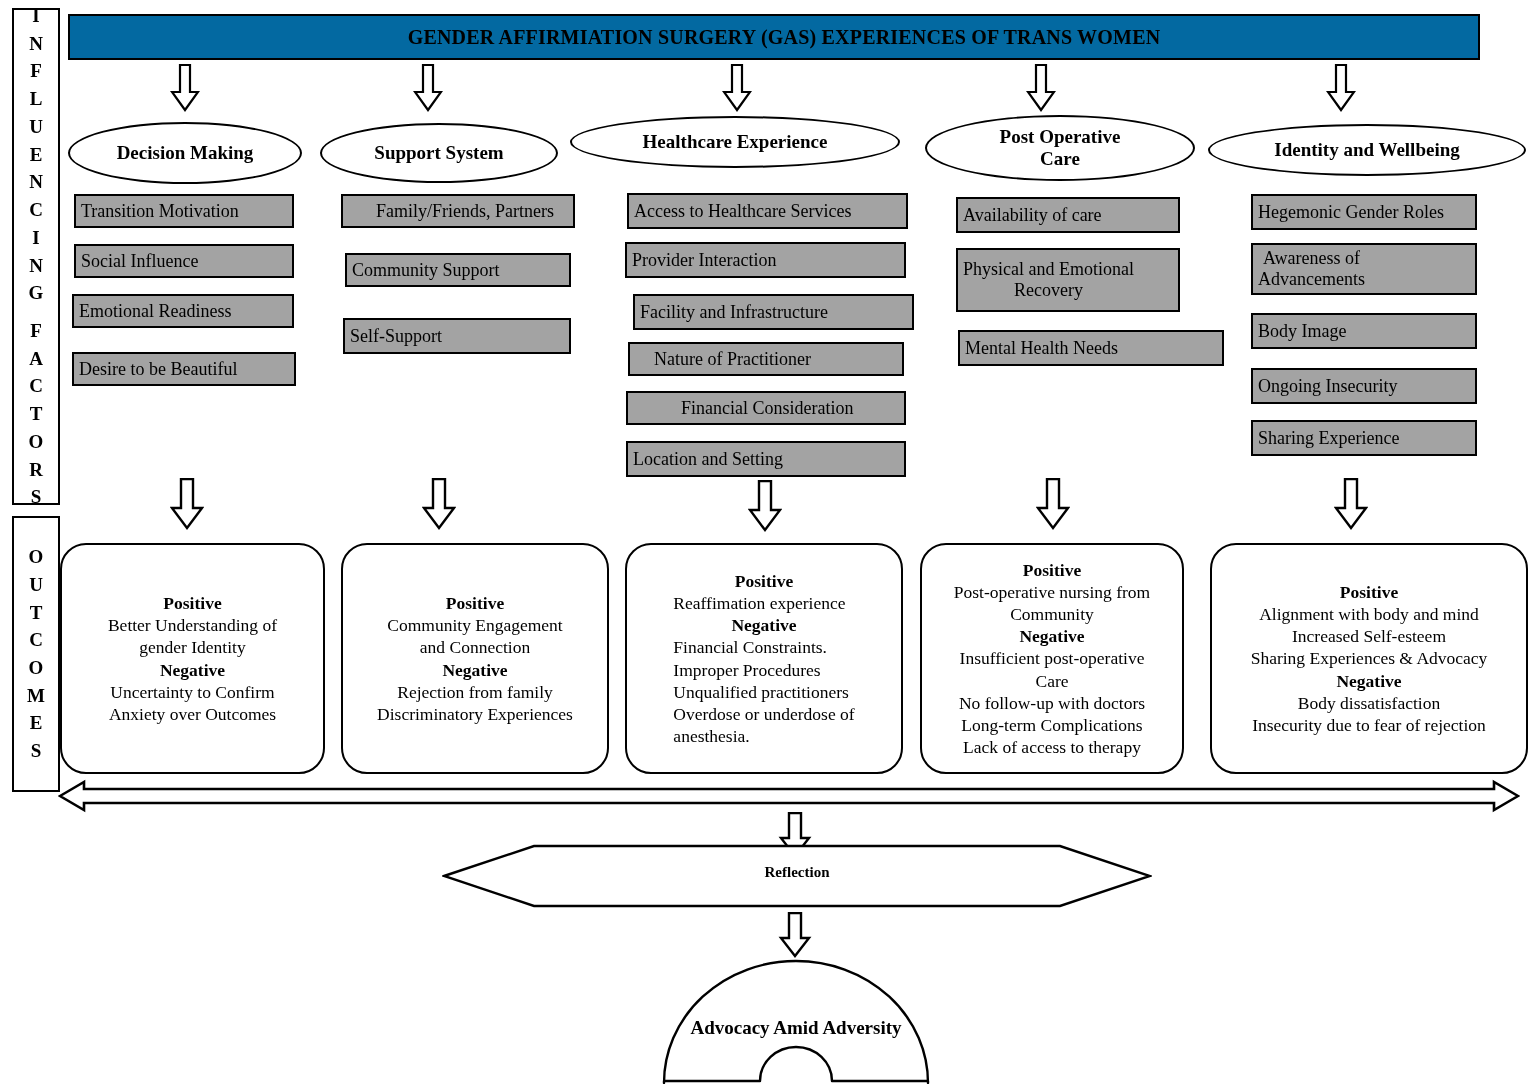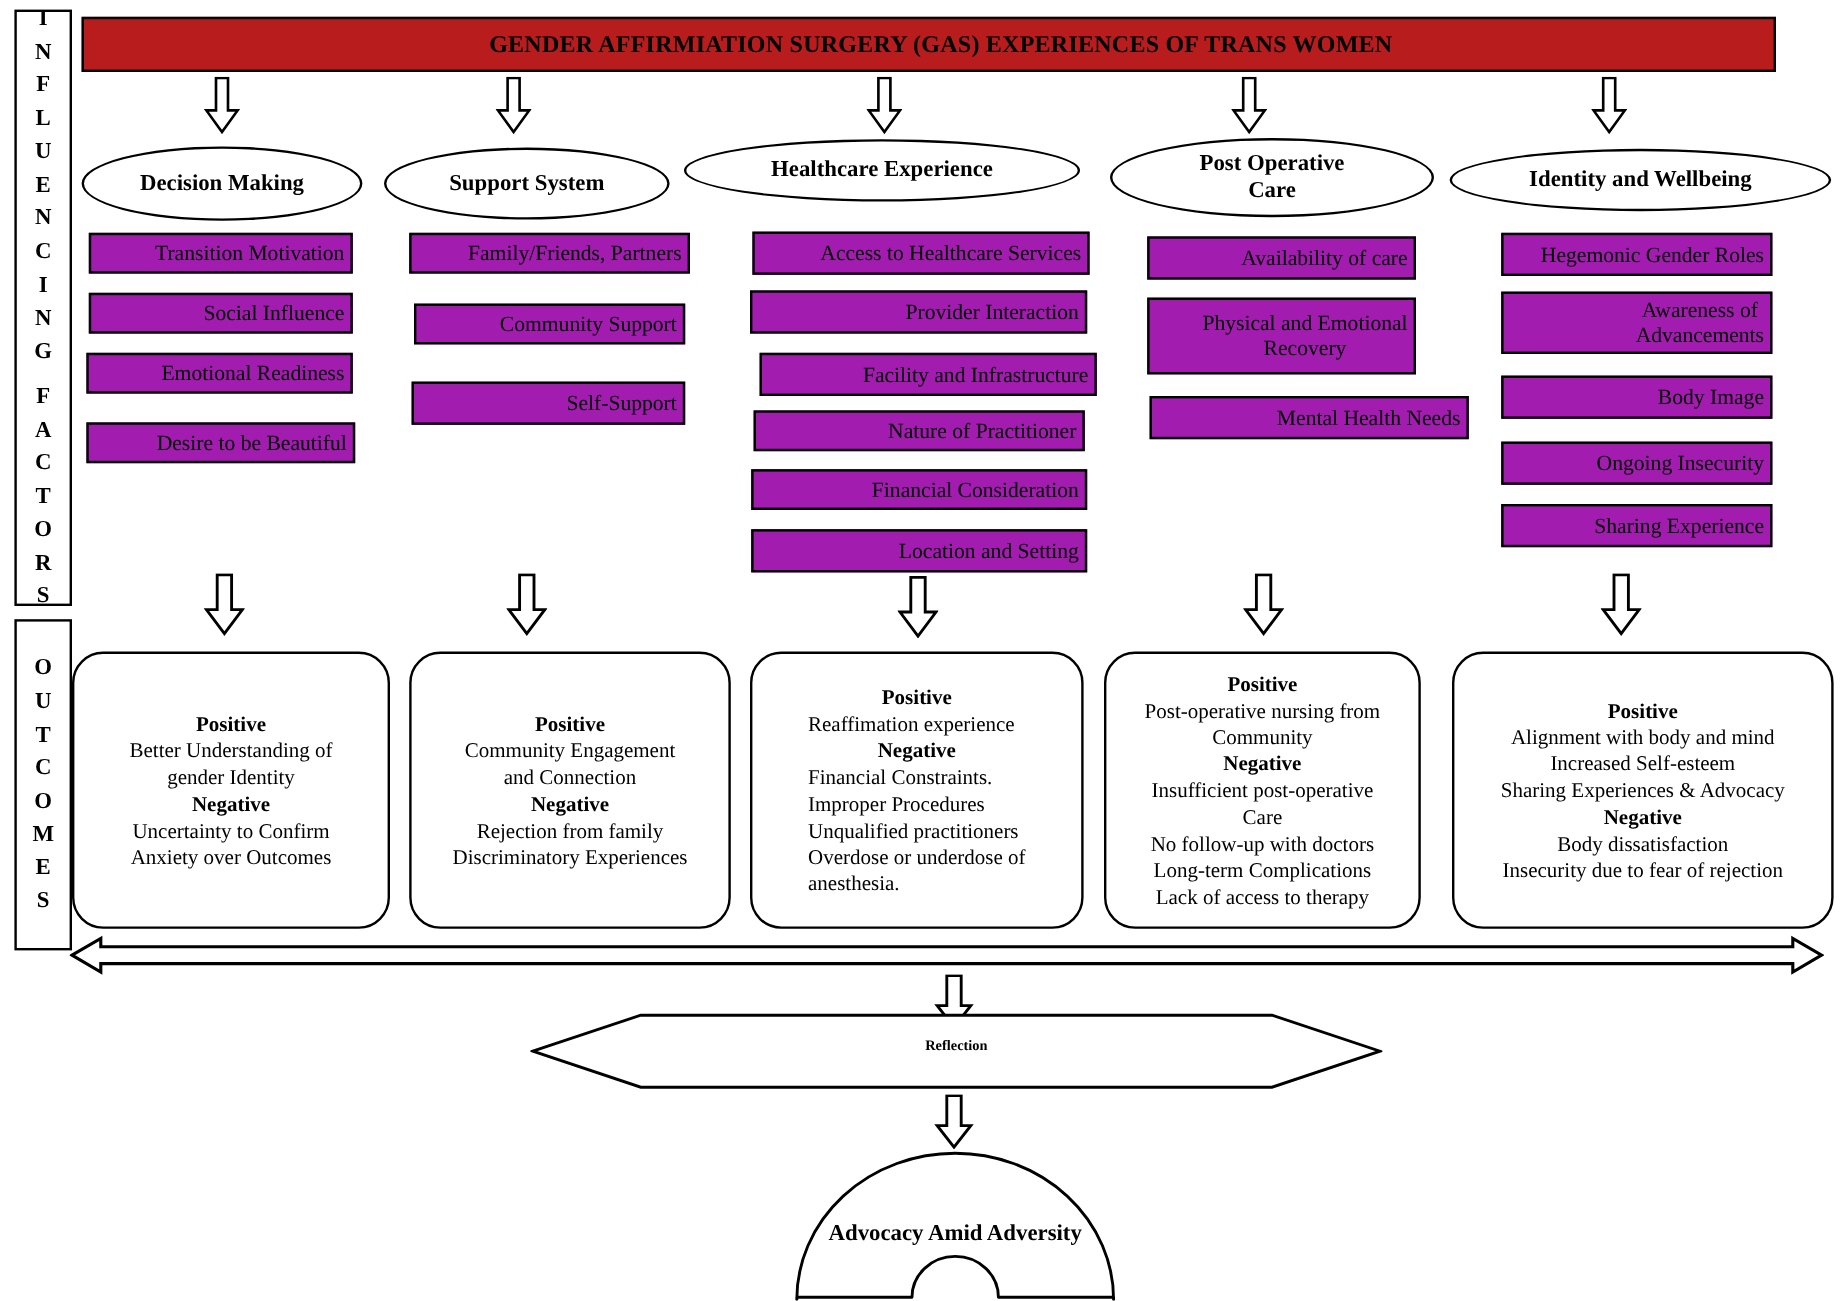--- a/index.html
+++ b/index.html
@@ -5,47 +5,47 @@
   html,body{margin:0;padding:0;background:#fff;}
   body{width:1535px;height:1084px;position:relative;font-family:"Liberation Serif","DejaVu Serif",serif;color:#000;overflow:hidden;}
   .stage{position:absolute;left:0;top:0;width:1535px;height:1084px;}
 
   
   .vbar{position:absolute;border:2px solid #000;box-sizing:border-box;display:flex;align-items:center;justify-content:center;background:#fff;}
   .vbar .vtext{font-weight:bold;font-size:19px;line-height:1.46;letter-spacing:0;text-align:center;writing-mode:horizontal-tb;}
   .vbar .vtext span{display:block;}
 
   
-  .banner{position:absolute;border:2px solid #000;box-sizing:border-box;display:flex;align-items:center;justify-content:center;background:#b91c1c;padding-left:20px;}
+  .banner{position:absolute;border:2px solid #000;box-sizing:border-box;display:flex;align-items:center;justify-content:center;background:#0369a1;padding-left:20px;}
   .banner .t{font-weight:bold;font-size:20px;letter-spacing:.2px;text-align:center;}
 
   
   .ellipse{position:absolute;border:2.5px solid #000;border-radius:50%;box-sizing:border-box;display:flex;align-items:center;justify-content:center;background:#fff;}
   .ellipse .t{font-weight:bold;font-size:19px;text-align:center;line-height:1.18;}
 
   
-  .rbox{position:absolute;border:2px solid #000;box-sizing:border-box;display:flex;align-items:center;justify-content:flex-end;background:#a21caf;}
+  .rbox{position:absolute;border:2px solid #000;box-sizing:border-box;display:flex;align-items:center;justify-content:flex-start;background:#a3a3a3;}
   .rbox .t{font-size:18px;text-align:center;line-height:1.16;padding:0 5px;}
 
   
   .obox{position:absolute;border:2.5px solid #000;border-radius:26px;box-sizing:border-box;display:flex;align-items:center;justify-content:center;background:#fff;}
   .obox .t{font-size:17.5px;line-height:1.26;text-align:center;padding:0 6px;}
   .obox .t b{font-weight:bold;}
   .obox .t .lft{text-align:left;display:block;}
 
   
   .darrow{position:absolute;}
   .darrow svg{display:block;}
 
   
   .biarrow{position:absolute;}
 
   
   .hexwrap{position:absolute;}
-  .hexlabel{position:absolute;width:100%;text-align:center;font-weight:bold;font-size:12px;}
+  .hexlabel{position:absolute;width:100%;text-align:center;font-weight:bold;font-size:15px;}
 
   
   .domewrap{position:absolute;}
   .domelabel{position:absolute;width:100%;text-align:center;font-weight:bold;font-size:19px;}
 </style>
 </head>
 <body>
 
 <div class="stage">
 

